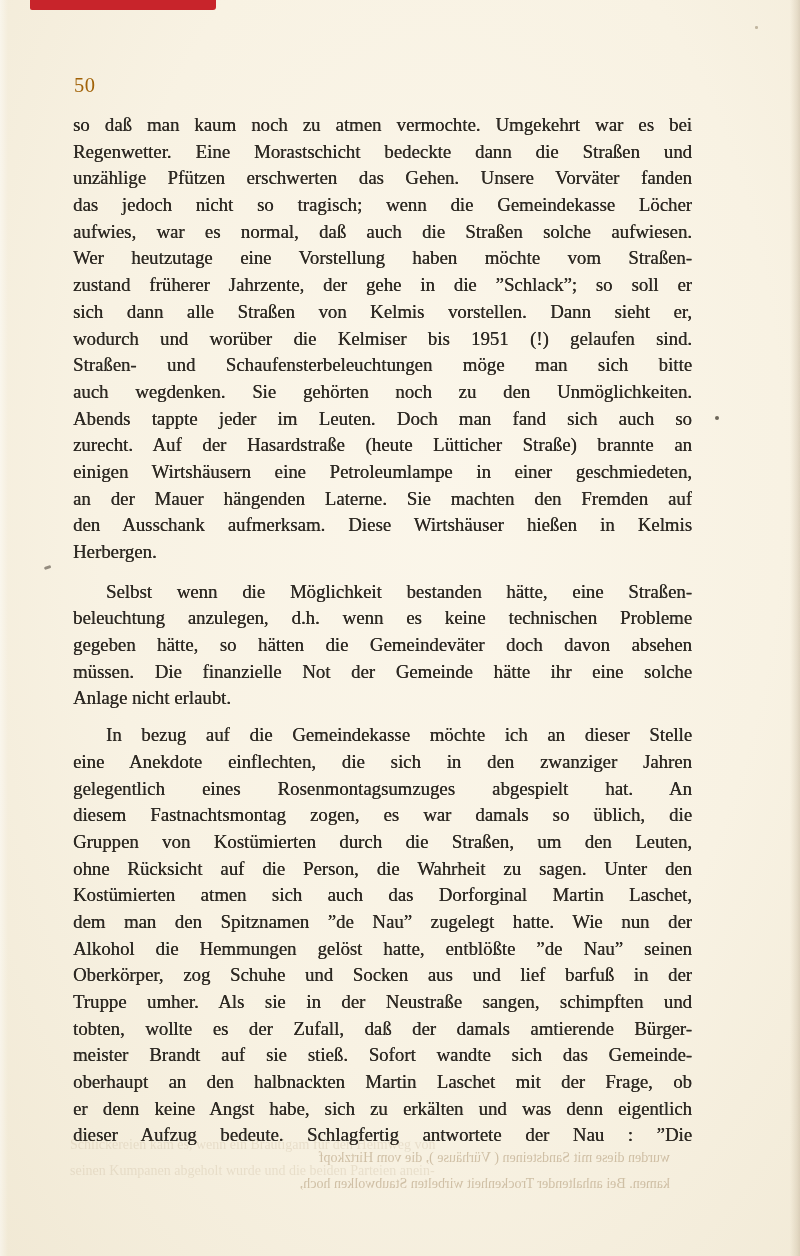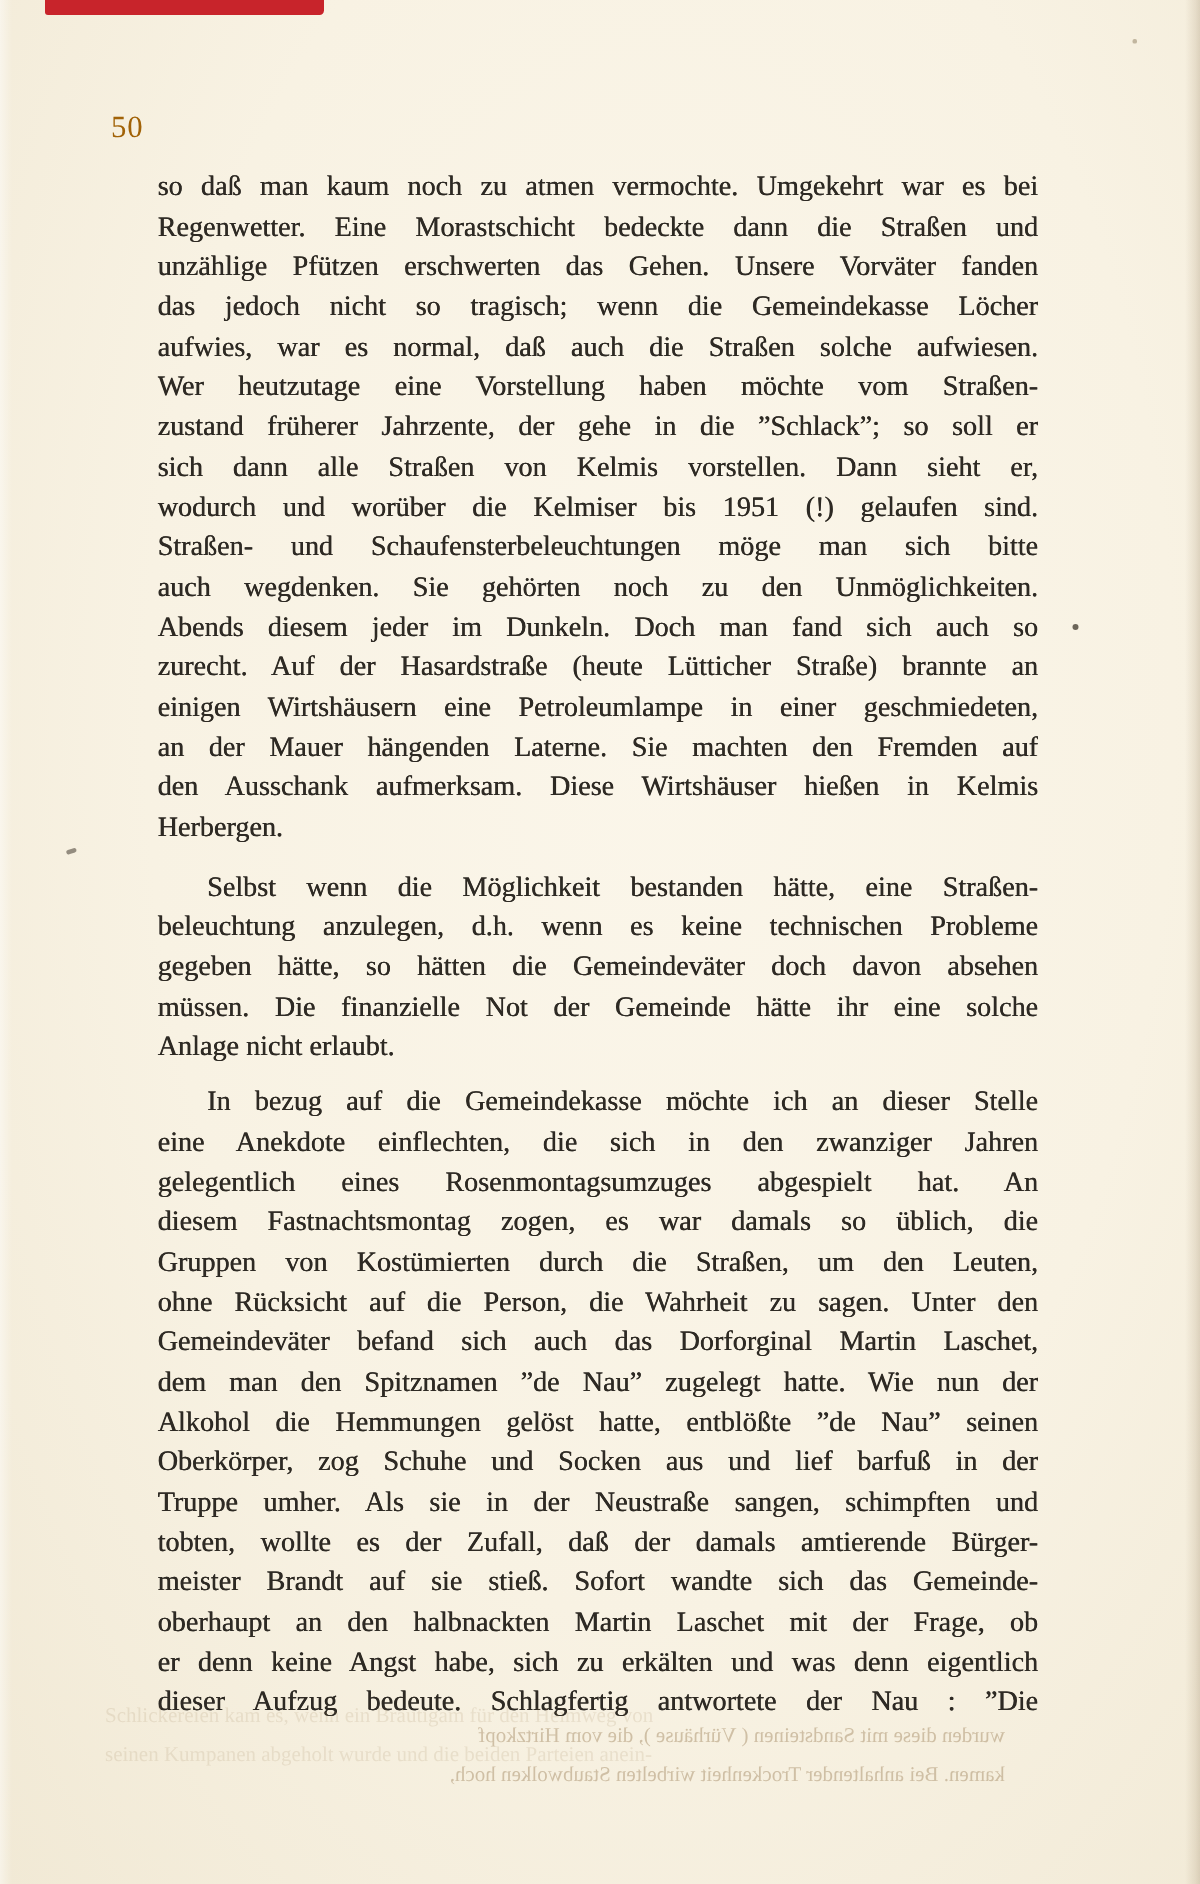--- a/index.html
+++ b/index.html
@@ -36,21 +36,21 @@
     position:absolute; left:73px; top:112px; width:619px;
     color:#2e2a24;
     text-shadow:0.25px 0 0 currentColor; 
   }
   .paragraph { margin:0; }
   .paragraph + .paragraph { margin-top:13px; }
   .paragraph:nth-child(3) { margin-top:10px; }
 
   .line {
     font-size:18.8px; line-height:26.7px; height:26.7px;
-    text-align:justify; overflow:hidden; white-space:normal;margin-left:32px;
+    text-align:justify; overflow:hidden; white-space:normal;
   }
   .line::after { content:""; display:inline-block; width:100%; height:0; }
   .line.flush { text-align:left; }
   .line.flush::after { width:0; }
   .line.indent { text-indent:33px; }
 
   
   .bleedthrough {
     position:absolute; left:70px; top:1138px; width:600px;
     color:#9a7d55; font-size:14px; filter:blur(0.4px);
@@ -92,42 +92,42 @@
         <div class="line">Regenwetter. Eine Morastschicht bedeckte dann die Straßen und</div>
         <div class="line">unzählige Pfützen erschwerten das Gehen. Unsere Vorväter fanden</div>
         <div class="line">das jedoch nicht so tragisch; wenn die Gemeindekasse Löcher</div>
         <div class="line">aufwies, war es normal, daß auch die Straßen solche aufwiesen.</div>
         <div class="line">Wer heutzutage eine Vorstellung haben möchte vom Straßen-</div>
         <div class="line">zustand früherer Jahrzente, der gehe in die ”Schlack”; so soll er</div>
         <div class="line">sich dann alle Straßen von Kelmis vorstellen. Dann sieht er,</div>
         <div class="line">wodurch und worüber die Kelmiser bis 1951 (!) gelaufen sind.</div>
         <div class="line">Straßen- und Schaufensterbeleuchtungen möge man sich bitte</div>
         <div class="line">auch wegdenken. Sie gehörten noch zu den Unmöglichkeiten.</div>
-        <div class="line">Abends diesem jeder im Dunkeln. Doch man fand sich auch so</div>
+        <div class="line">Abends tappte jeder im Leuten. Doch man fand sich auch so</div>
         <div class="line">zurecht. Auf der Hasardstraße (heute Lütticher Straße) brannte an</div>
         <div class="line">einigen Wirtshäusern eine Petroleumlampe in einer geschmiedeten,</div>
         <div class="line">an der Mauer hängenden Laterne. Sie machten den Fremden auf</div>
         <div class="line">den Ausschank aufmerksam. Diese Wirtshäuser hießen in Kelmis</div>
         <div class="line flush">Herbergen.</div>
       </div>
       <div class="paragraph">
         <div class="line indent">Selbst wenn die Möglichkeit bestanden hätte, eine Straßen-</div>
         <div class="line">beleuchtung anzulegen, d.h. wenn es keine technischen Probleme</div>
         <div class="line">gegeben hätte, so hätten die Gemeindeväter doch davon absehen</div>
         <div class="line">müssen. Die finanzielle Not der Gemeinde hätte ihr eine solche</div>
         <div class="line flush">Anlage nicht erlaubt.</div>
       </div>
       <div class="paragraph">
         <div class="line indent">In bezug auf die Gemeindekasse möchte ich an dieser Stelle</div>
         <div class="line">eine Anekdote einflechten, die sich in den zwanziger Jahren</div>
         <div class="line">gelegentlich eines Rosenmontagsumzuges abgespielt hat. An</div>
         <div class="line">diesem Fastnachtsmontag zogen, es war damals so üblich, die</div>
         <div class="line">Gruppen von Kostümierten durch die Straßen, um den Leuten,</div>
         <div class="line">ohne Rücksicht auf die Person, die Wahrheit zu sagen. Unter den</div>
-        <div class="line">Gemeindeväter befand sich auch das Dorforginal Martin Laschet,</div>
+        <div class="line">Kostümierten atmen sich auch das Dorforginal Martin Laschet,</div>
         <div class="line">dem man den Spitznamen ”de Nau” zugelegt hatte. Wie nun der</div>
         <div class="line">Alkohol die Hemmungen gelöst hatte, entblößte ”de Nau” seinen</div>
         <div class="line">Oberkörper, zog Schuhe und Socken aus und lief barfuß in der</div>
         <div class="line">Truppe umher. Als sie in der Neustraße sangen, schimpften und</div>
         <div class="line">tobten, wollte es der Zufall, daß der damals amtierende Bürger-</div>
         <div class="line">meister Brandt auf sie stieß. Sofort wandte sich das Gemeinde-</div>
         <div class="line">oberhaupt an den halbnackten Martin Laschet mit der Frage, ob</div>
         <div class="line">er denn keine Angst habe, sich zu erkälten und was denn eigentlich</div>
         <div class="line">dieser Aufzug bedeute. Schlagfertig antwortete der Nau : ”Die</div>
       </div>

